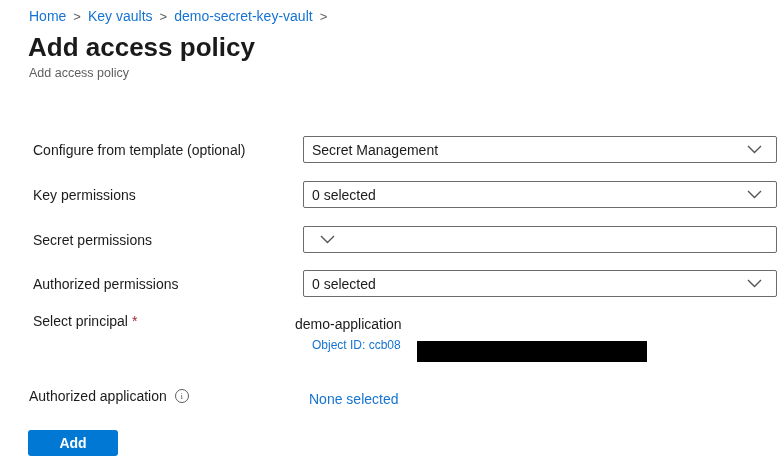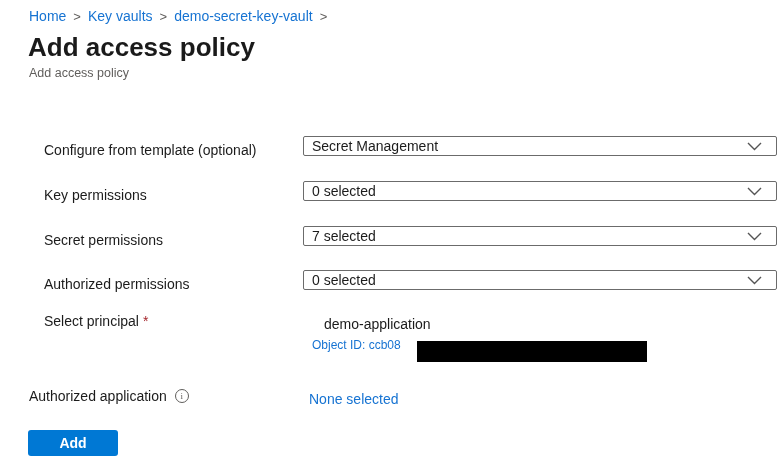--- a/index.html
+++ b/index.html
@@ -19,32 +19,32 @@
   
   .breadcrumb{position:absolute;left:17px;top:8px;font-size:14px;white-space:nowrap;}
   .breadcrumb a{color:var(--link);text-decoration:none;cursor:pointer;}
   .breadcrumb .sep{color:var(--muted);margin:0 7px;font-size:13px;}
 
   
   .title{position:absolute;left:16px;top:32px;font-size:26px;font-weight:600;color:#1a1a1a;letter-spacing:0;}
   .subtitle{position:absolute;left:17px;top:66px;font-size:12.5px;color:var(--muted);}
 
   
-  .field-label{position:absolute;left:32px;font-size:14px;color:var(--text);line-height:16px;}
+  .field-label{position:absolute;left:21px;font-size:14px;color:var(--text);line-height:16px;}
   .dropdown{
-    position:absolute;left:291px;width:474px;height:20px;
+    position:absolute;left:291px;width:474px;height:27px;
     border:1px solid var(--border);border-radius:2px;background:#fff;
     display:flex;align-items:center;padding:0 10px 0 8px;cursor:pointer;
   }
   .dd-value{font-size:14px;color:var(--text);flex:1 1 auto;overflow:hidden;white-space:nowrap;}
   .chevron{flex:0 0 auto;display:block;margin-left:8px;margin-right:4px;}
 
   
   .required{color:var(--required);margin-left:4px;}
-  .principal-name{position:absolute;left:312px;top:316px;font-size:14px;color:var(--text);}
+  .principal-name{position:absolute;left:283px;top:316px;font-size:14px;color:var(--text);}
   .object-id{position:absolute;left:300px;top:338px;font-size:12px;color:var(--link);text-decoration:none;cursor:pointer;}
   .redaction{position:absolute;left:405px;top:341px;width:230px;height:21px;background:var(--redaction);}
 
   
   .auth-label{position:absolute;left:17px;top:388px;font-size:14px;color:var(--text);display:flex;align-items:center;}
   .info-icon{
     display:inline-flex;align-items:center;justify-content:center;
     width:14px;height:14px;margin-left:8px;border:1px solid var(--muted);
     border-radius:50%;color:var(--muted);font-size:9px;font-style:normal;
     font-family:"Liberation Serif","DejaVu Serif",serif;cursor:default;
@@ -82,21 +82,20 @@
   <label class="field-label" style="top:187px">Key permissions</label>
   <div class="dropdown" style="top:181px">
     <span class="dd-value">0 selected</span>
     <svg class="chevron" width="15" height="9" viewBox="0 0 15 9">
       <path d="M1 1 L7.5 7.5 L14 1" fill="none" stroke="#555555" stroke-width="1.4"></path>
     </svg>
   </div>
 
   <label class="field-label" style="top:232px">Secret permissions</label>
   <div class="dropdown" style="top:226px">
-    <span class="dd-value">7 selected</span>
     <svg class="chevron" width="15" height="9" viewBox="0 0 15 9">
       <path d="M1 1 L7.5 7.5 L14 1" fill="none" stroke="#555555" stroke-width="1.4"></path>
     </svg>
   </div>
 
   <label class="field-label" style="top:276px">Authorized permissions</label>
   <div class="dropdown" style="top:270px">
     <span class="dd-value">0 selected</span>
     <svg class="chevron" width="15" height="9" viewBox="0 0 15 9">
       <path d="M1 1 L7.5 7.5 L14 1" fill="none" stroke="#555555" stroke-width="1.4"></path>

